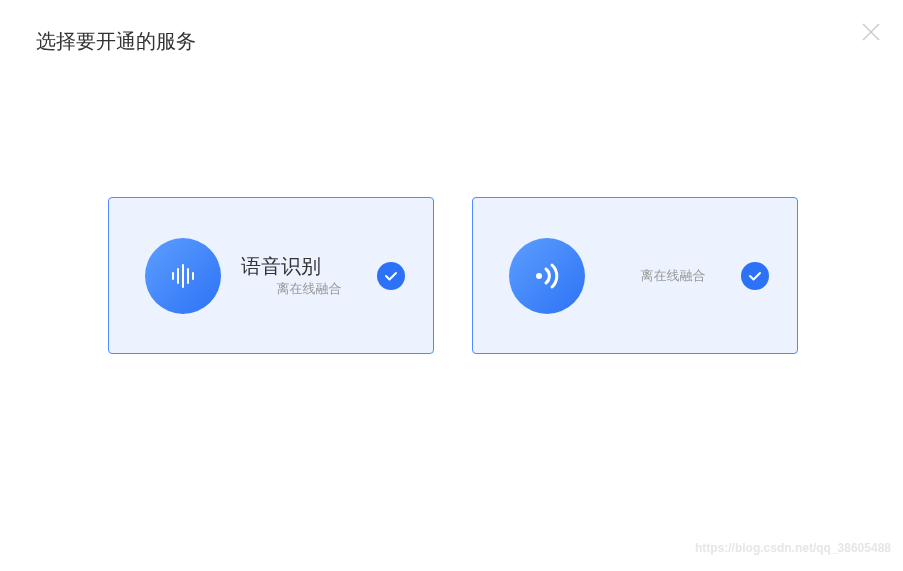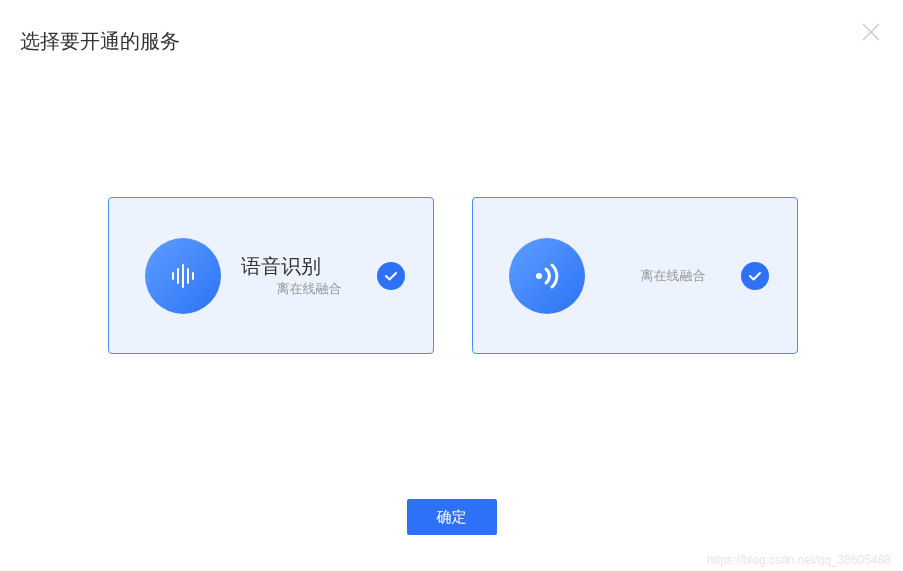--- a/index.html
+++ b/index.html
@@ -23,21 +23,21 @@
       cursor: pointer;
       color: #ccc;
     }
     .close-btn svg {
       width: 100%;
       height: 100%;
     }
     .title {
       position: absolute;
       top: 28px;
-      left: 20px;
+      left: 36px;
       font-size: 20px;
       color: #333;
       font-weight: 400;
     }
     .cards-container {
       position: absolute;
       top: 197px;
       left: 108px;
       display: flex;
       gap: 38px;
@@ -110,24 +110,25 @@
       color: #fff;
       border: none;
     }
     .btn-secondary {
       background: #fff;
       color: #333;
       border: 1px solid #ddd;
     }
     .watermark {
       position: absolute;
-      bottom: 4px;
+      bottom: 16px;
       right: 12px;
       font-size: 12px;
       color: #e6e6e6;
+      font-weight: bold;
     }
   </style>
 </head>
 <body>
 
 <div class="close-btn">
   <svg viewBox="0 0 24 24">
     <path d="M4 4 L20 20 M20 4 L4 20" stroke="currentColor" stroke-width="1.5" fill="none"></path>
   </svg>
 </div>
@@ -169,16 +170,15 @@
     </div>
     <div class="card-check">
       <svg width="16" height="16" viewBox="0 0 16 16">
         <path d="M3 8 L6.5 11.5 L13 5" stroke="#fff" stroke-width="2" fill="none" stroke-linecap="round" stroke-linejoin="round"></path>
       </svg>
     </div>
   </div>
 </div>
 
 <div class="buttons">
-  <button class="btn btn-primary">确定</button>
 </div>
 
 <div class="watermark">https://blog.csdn.net/qq_38605488</div>
 
 </body></html>

